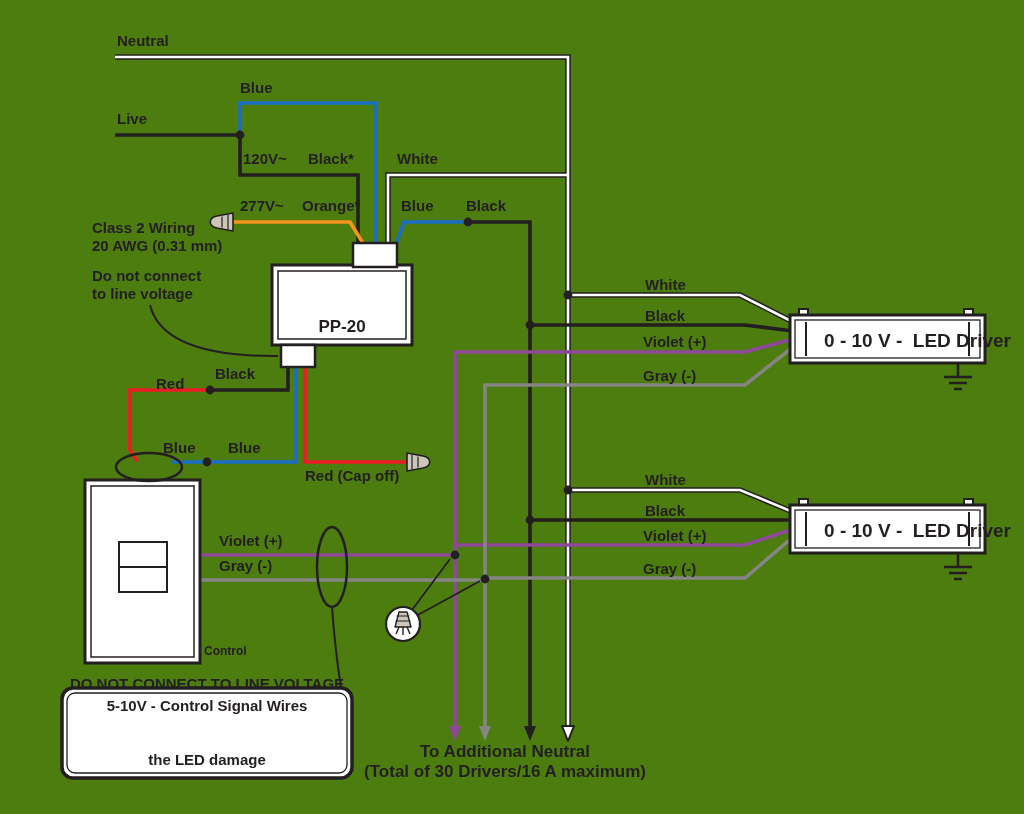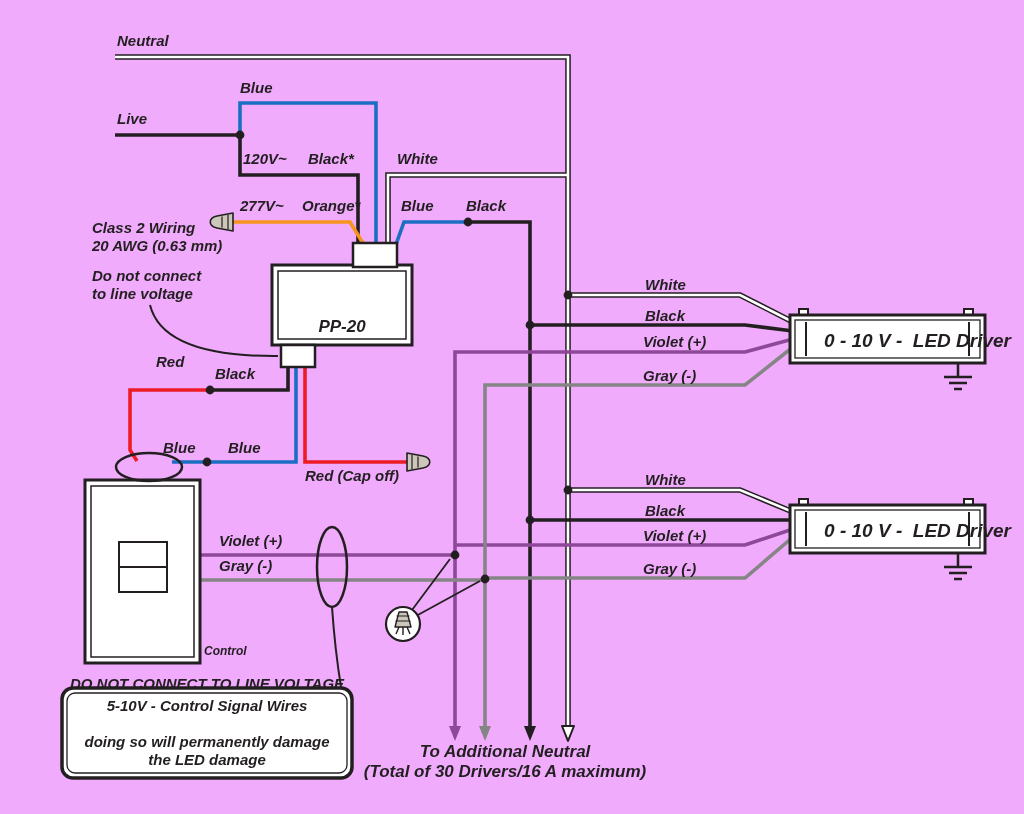--- a/index.html
+++ b/index.html
@@ -1,21 +1,21 @@
 <!DOCTYPE html>
 <html style="--ink: #231f20; --blue: #1b6ec2; --orange: #f7941d; --red: #ed1c24; --violet: #8f4899; --gray: #858585; --white: #ffffff; --cap: #cdc6bb;"><head>
 <meta charset="utf-8">
 <style>
   :root{
     --ink:#231f20; --blue:#1b6ec2; --orange:#f7941d; --red:#ed1c24;
     --violet:#8f4899; --gray:#858585; --white:#ffffff; --cap:#cdc6bb;
   }
   html,body{margin:0;padding:0;background:#fff;}
-  .canvas{position:relative;width:1024px;height:814px;background:#f0abfc;
-    font-family:"Liberation Sans",sans-serif;color:var(--ink);overflow:hidden;font-style:italic;}
+  .canvas{position:relative;width:1024px;height:814px;background:#4d7c0f;
+    font-family:"Liberation Sans",sans-serif;color:var(--ink);overflow:hidden;}
   svg{position:absolute;left:0;top:0;}
   .lbl{position:absolute;font-weight:bold;font-size:15px;line-height:16px;
     white-space:nowrap;color:var(--ink);}
   .lbl-lg{font-size:17px;line-height:19px;}
   .pp20-title{position:absolute;left:272px;top:295px;width:140px;text-align:center;
     font-weight:bold;font-size:17px;margin-top:22px;}
   .box-title{position:absolute;width:221px;text-align:right;font-weight:bold;
     font-size:19px;white-space:pre;}
   .warn-line{position:absolute;left:62px;width:290px;text-align:center;
     font-weight:bold;font-size:15px;line-height:18px;}
@@ -171,27 +171,27 @@
 <div class="lbl" style="left:117px;top:111px">Live</div>
 <div class="lbl" style="left:243px;top:151px">120V~</div>
 <div class="lbl" style="left:308px;top:151px">Black*</div>
 <div class="lbl" style="left:397px;top:151px">White</div>
 <div class="lbl" style="left:240px;top:198px">277V~</div>
 <div class="lbl" style="left:302px;top:198px">Orange*</div>
 <div class="lbl" style="left:401px;top:198px">Blue</div>
 <div class="lbl" style="left:466px;top:198px">Black</div>
 
 <div class="lbl" style="left:92px;top:220px">Class 2 Wiring</div>
-<div class="lbl" style="left:92px;top:238px">20 AWG (0.63 mm)</div>
+<div class="lbl" style="left:92px;top:238px">20 AWG (0.31 mm)</div>
 <div class="lbl" style="left:92px;top:268px">Do not connect</div>
 <div class="lbl" style="left:92px;top:286px">to line voltage</div>
 
 <div class="pp20-title">PP-20</div>
 
-<div class="lbl" style="left:156px;top:354px">Red</div>
+<div class="lbl" style="left:156px;top:376px">Red</div>
 <div class="lbl" style="left:215px;top:366px">Black</div>
 <div class="lbl" style="left:163px;top:440px">Blue</div>
 <div class="lbl" style="left:228px;top:440px">Blue</div>
 <div class="lbl" style="left:305px;top:468px">Red (Cap off)</div>
 
 <div class="lbl" style="left:219px;top:533px">Violet (+)</div>
 <div class="lbl" style="left:219px;top:558px">Gray (-)</div>
 <div class="lbl" style="left:204px;top:643px;font-size:12px">Control</div>
 
 <div class="lbl" style="left:645px;top:277px">White</div>
@@ -202,19 +202,18 @@
 <div class="lbl" style="left:645px;top:472px">White</div>
 <div class="lbl" style="left:645px;top:503px">Black</div>
 <div class="lbl" style="left:643px;top:528px">Violet (+)</div>
 <div class="lbl" style="left:643px;top:561px">Gray (-)</div>
 
 <div class="box-title" style="left:790px;top:330px">0 - 10 V -  LED Driver</div>
 <div class="box-title" style="left:790px;top:520px">0 - 10 V -  LED Driver</div>
 
 <div class="warn-line" style="top:697px">5-10V - Control Signal Wires</div>
 <div class="warn-line" style="top:675px">DO NOT CONNECT TO LINE VOLTAGE</div>
-<div class="warn-line" style="top:733px">doing so will permanently damage</div>
 <div class="warn-line" style="top:751px">the LED damage</div>
 
 <div class="footer-line lbl-lg" style="top:742px">To Additional Neutral</div>
 <div class="footer-line lbl-lg" style="top:762px">(Total of 30 Drivers/16 A maximum)</div>
 
 </div>
 
 </body></html>

